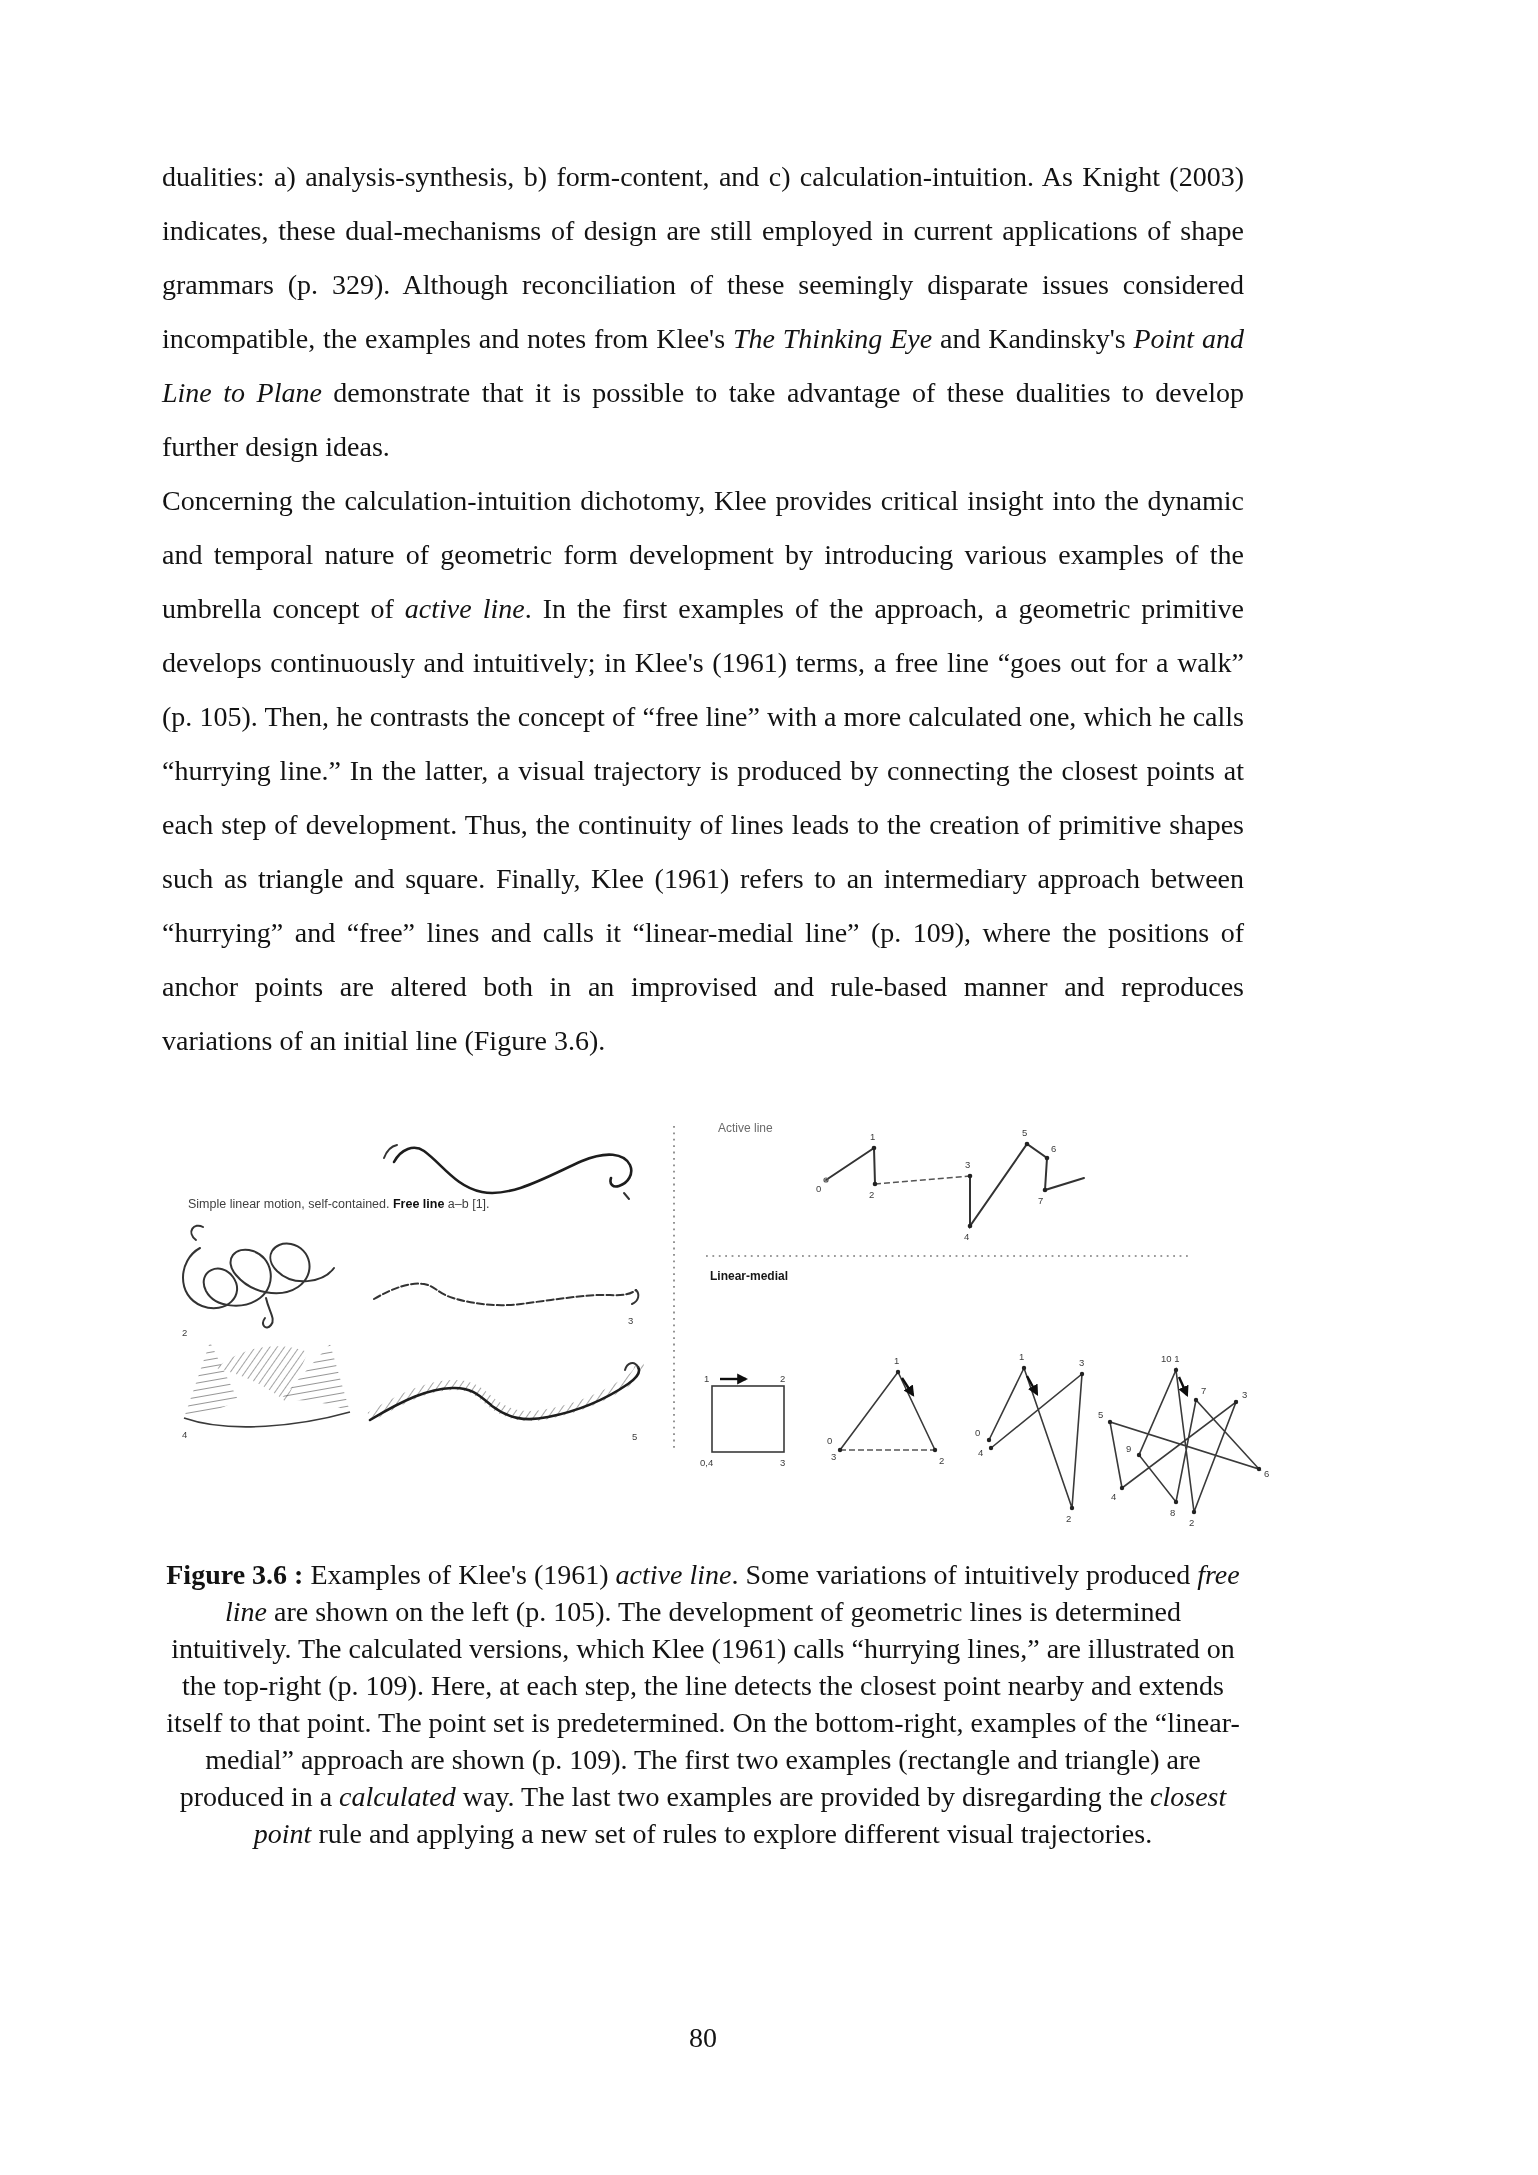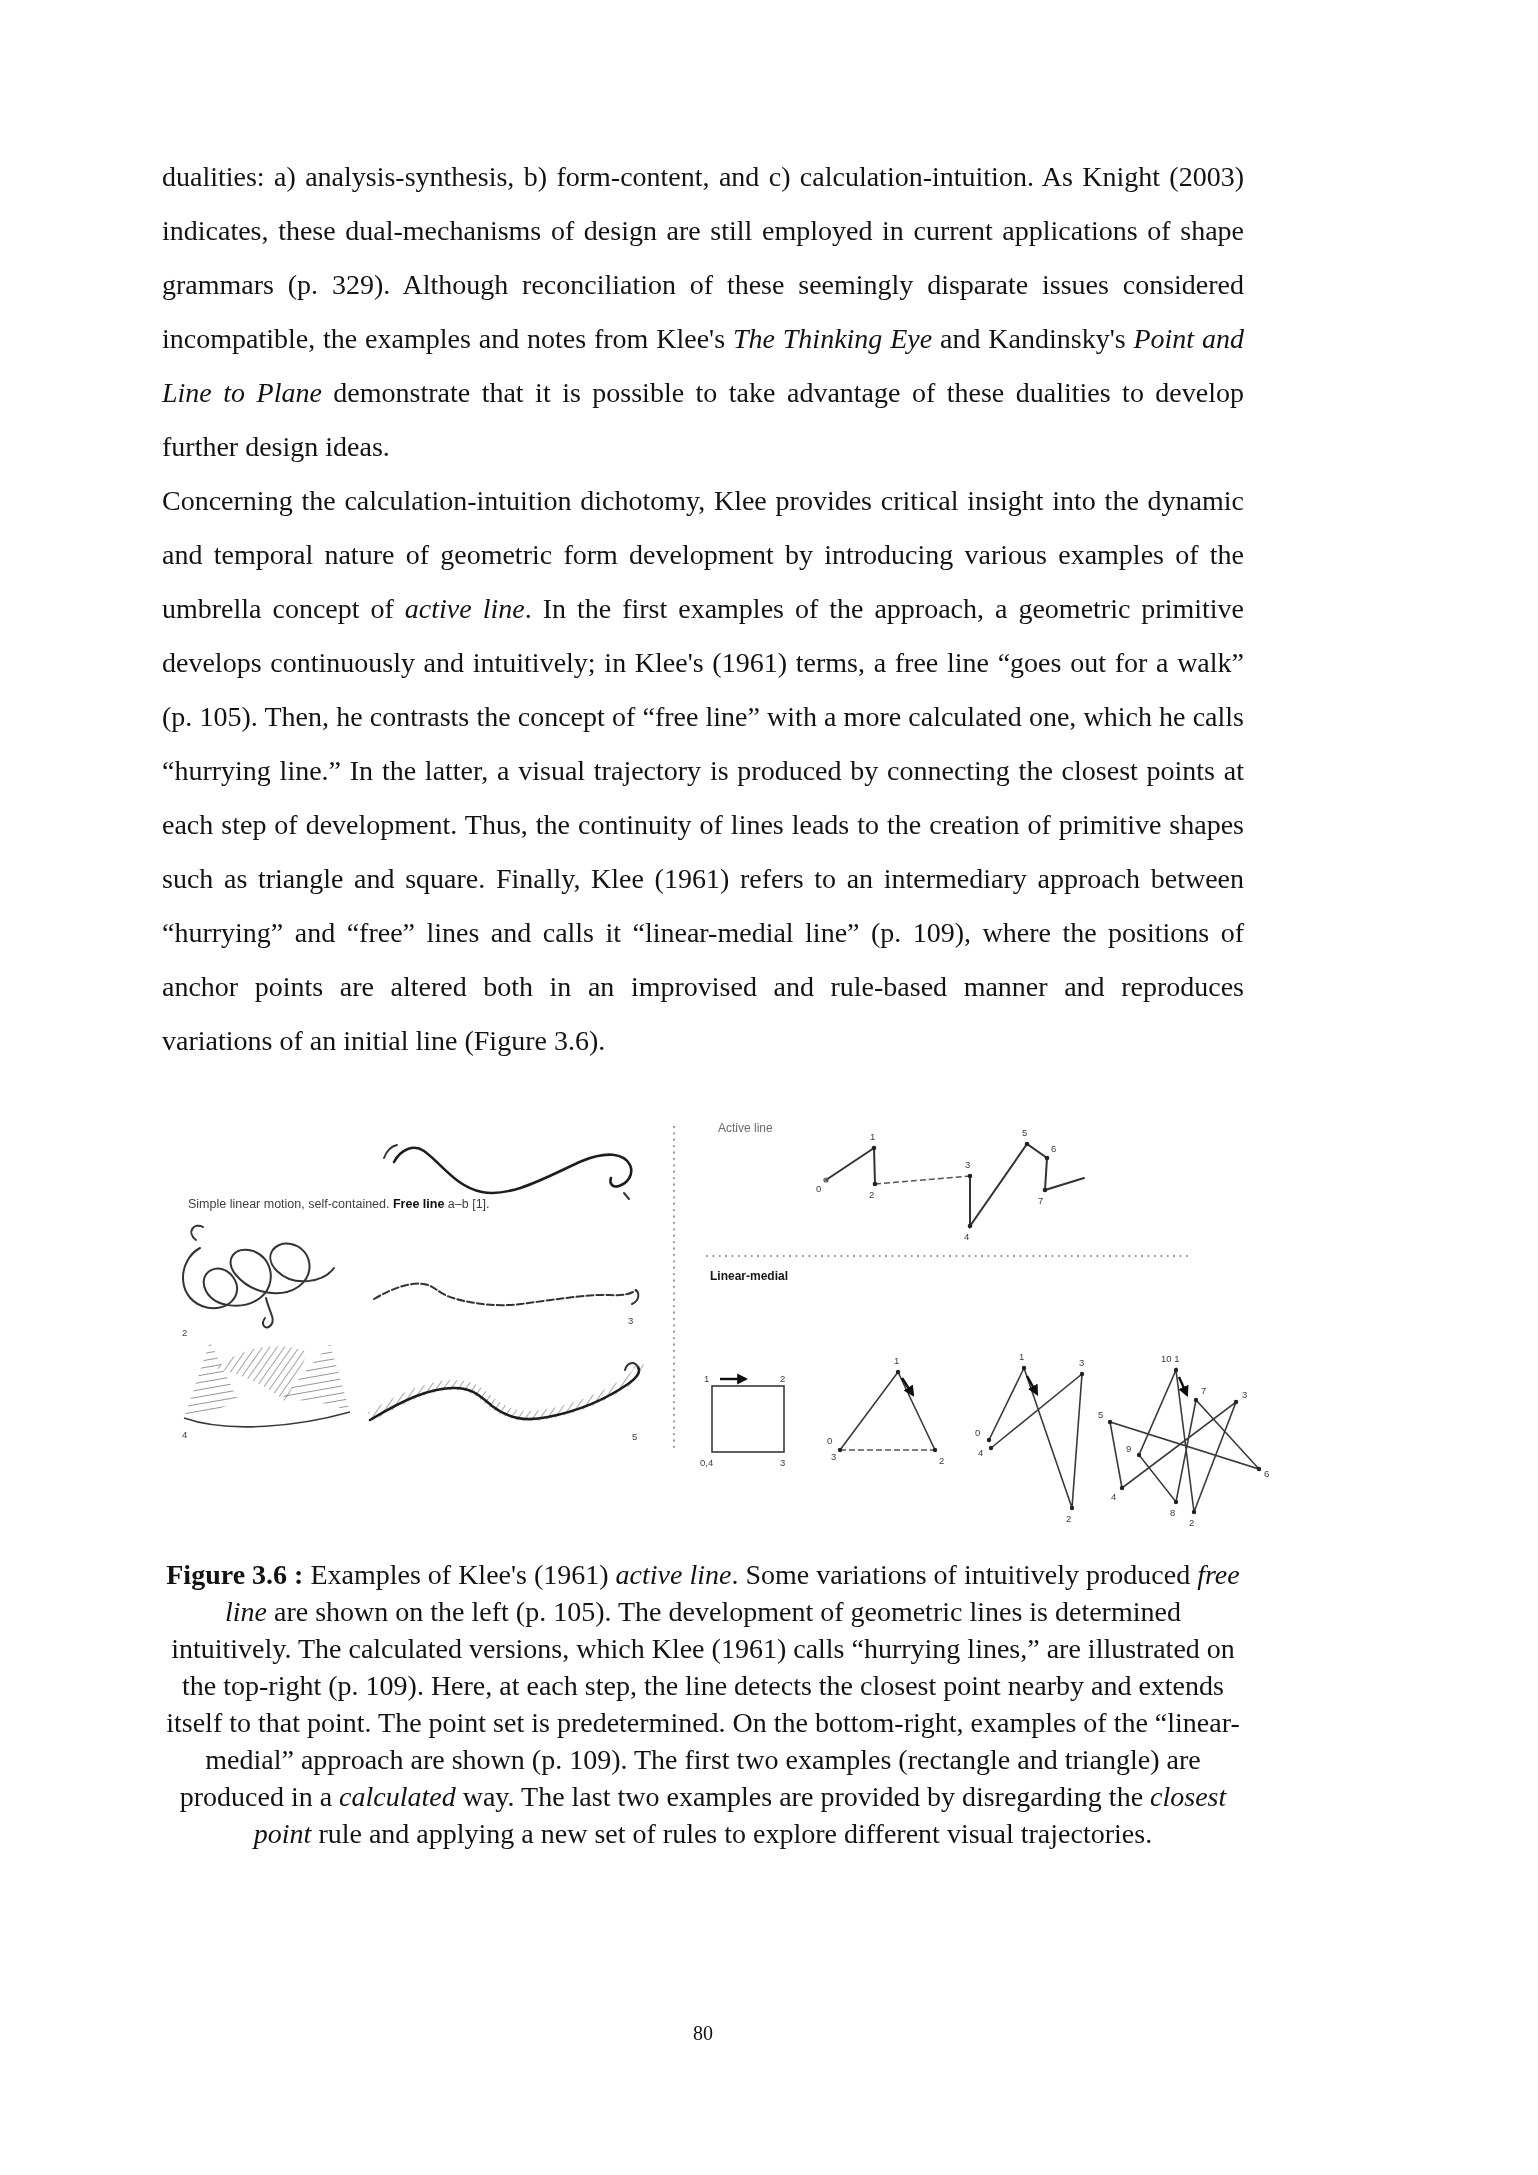--- a/index.html
+++ b/index.html
@@ -34,21 +34,21 @@
     margin-top:28px;
     text-align:center;
     font-size:28px;
     line-height:37px;
     color:#131313;
   }
   .pagenum{
     position:absolute;
     left:162px;top:2022px;width:1082px;
     text-align:center;
-    font-size:20px;
+    font-size:28px;
     color:#131313;
   }
   
   .s2{fill:none;stroke:#333;stroke-width:2;stroke-linecap:round;}
   .s3{fill:none;stroke:#1d1d1d;stroke-width:2.6;stroke-linecap:round;}
   .s2f{fill:none;stroke:#3a3a3a;stroke-width:1.6;}
   .dash{stroke-dasharray:7 3;}
   .dashlt{stroke-dasharray:6 3;stroke:#555;stroke-width:1.6;fill:none;}
   .dot{stroke:#7a7a7a;stroke-width:1.6;stroke-dasharray:1.8 4.6;fill:none;}
   .band{fill:none;stroke:url(#hatch30);stroke-width:10;}

